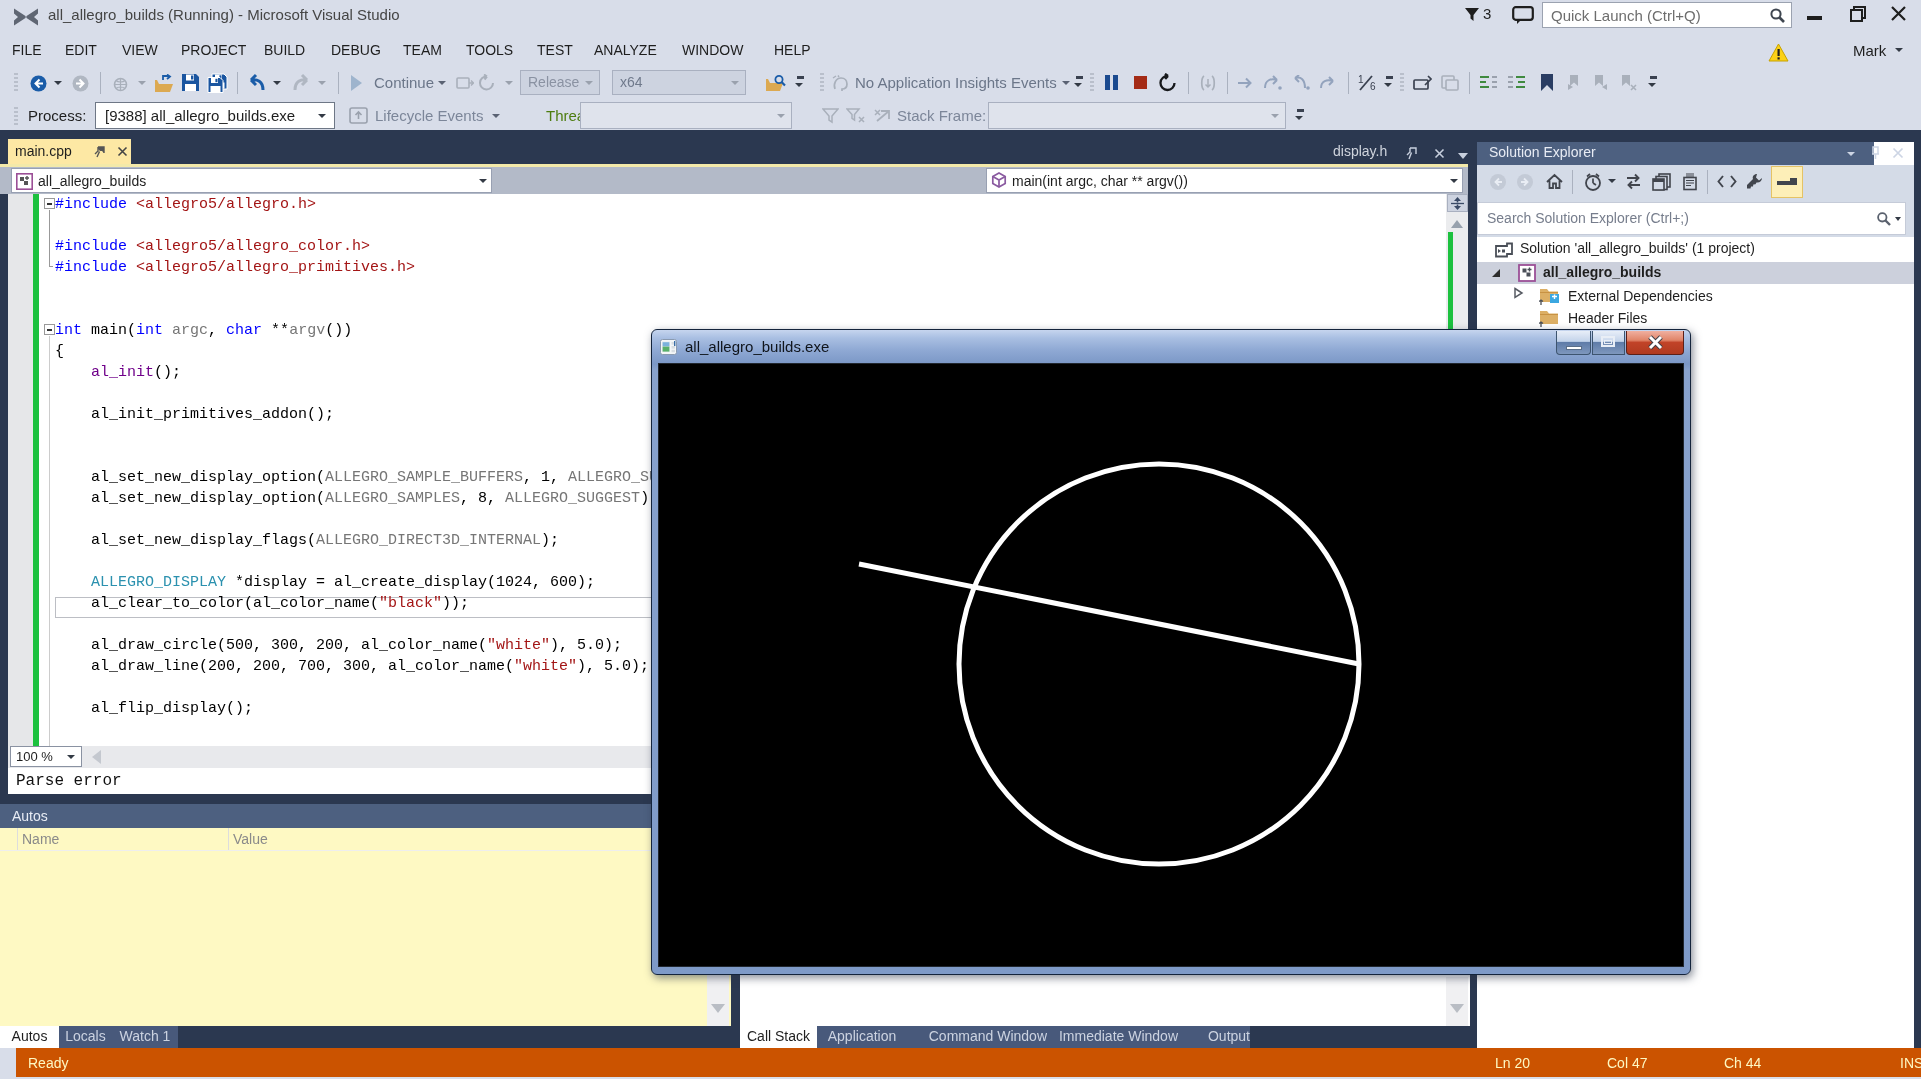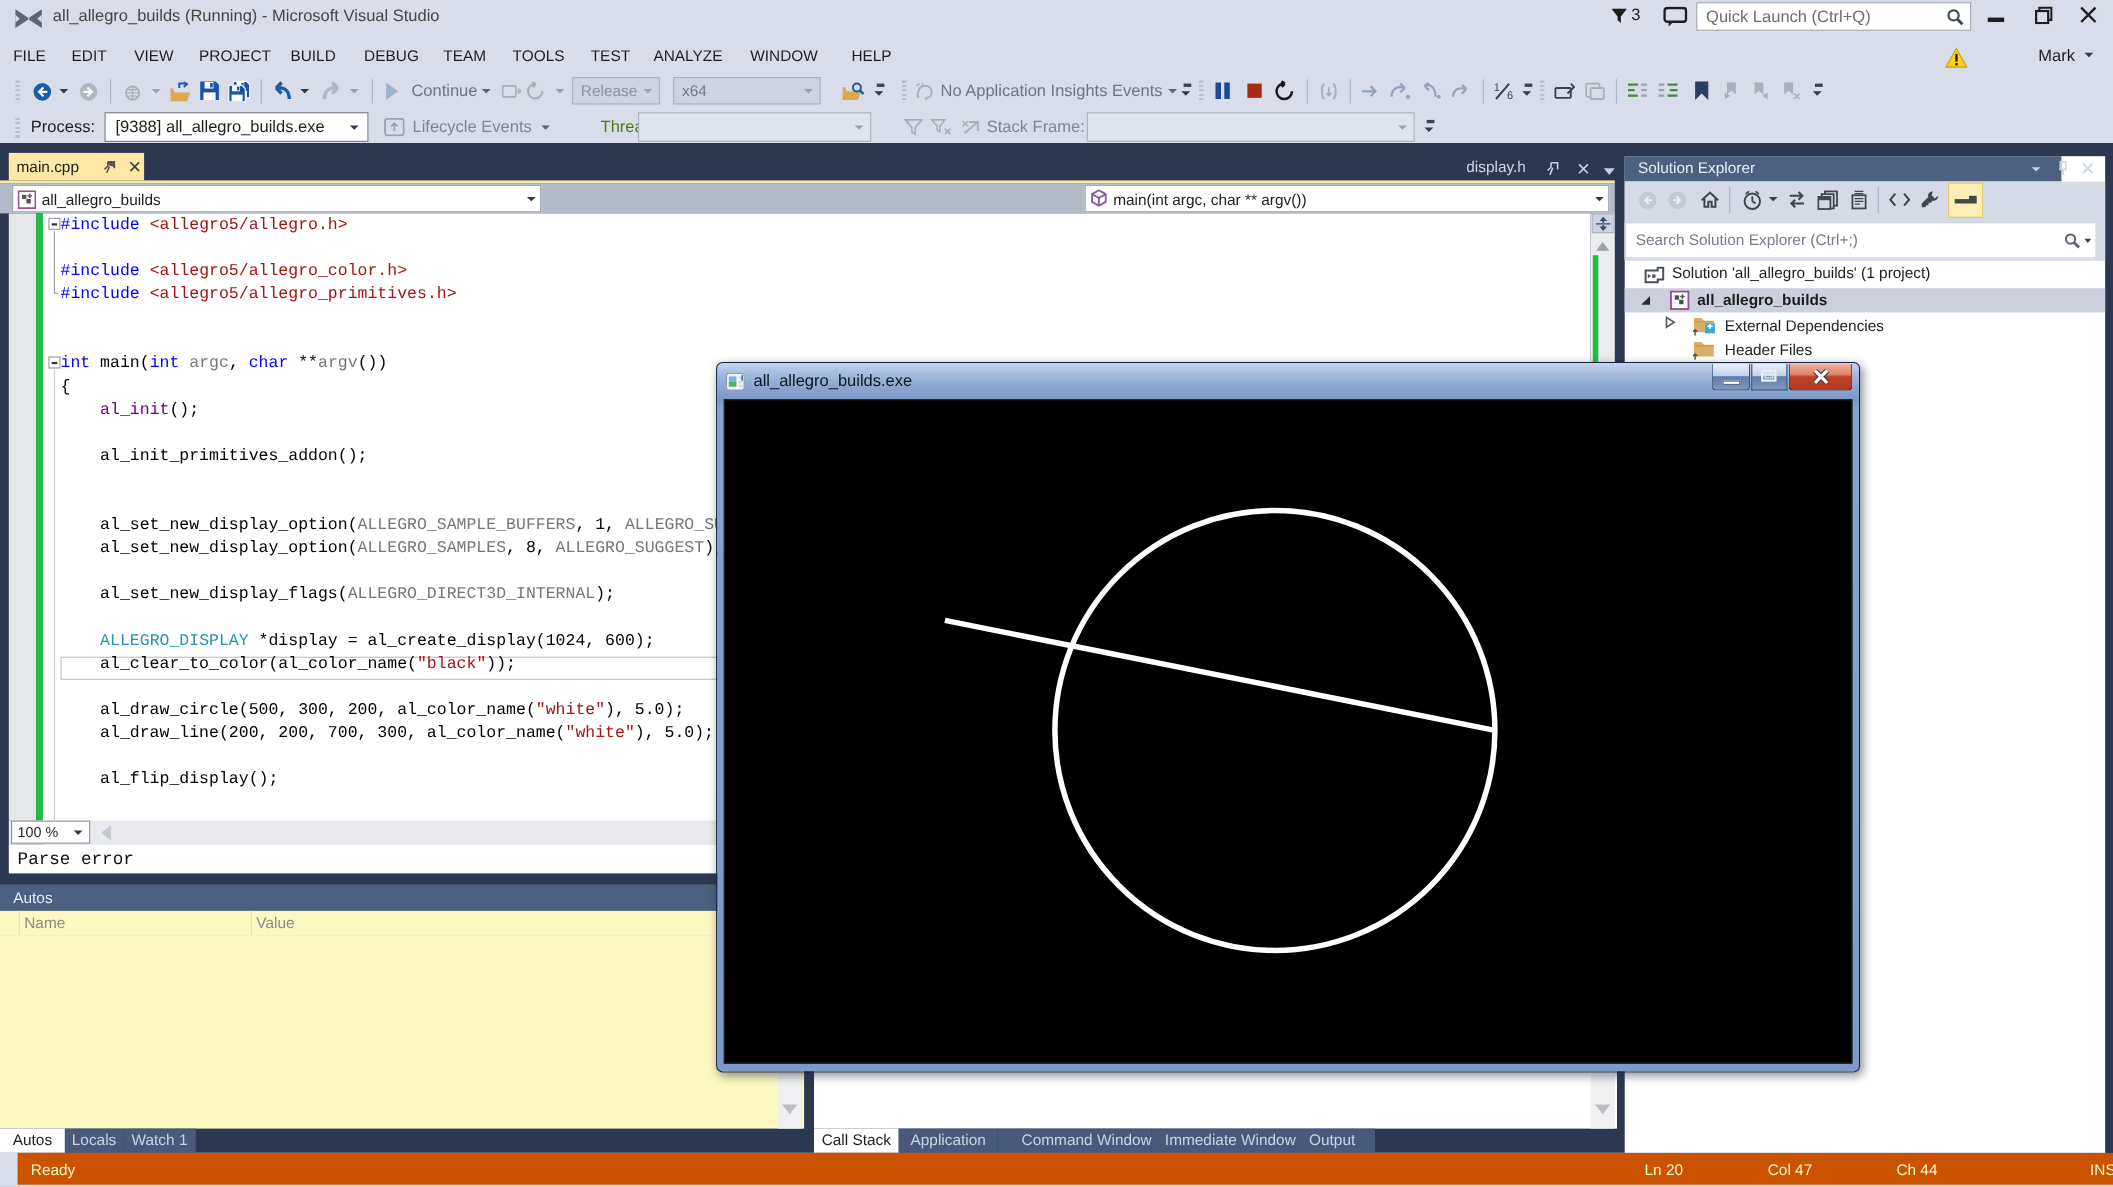--- a/index.html
+++ b/index.html
@@ -420,21 +420,21 @@
 <div class="btab" style="left:112px;top:1026px;width:66px;text-align:center;padding:2px 0 0 0">Watch 1</div>
 
 <div class="abs" style="left:740px;top:964px;width:730px;height:62px;background:#fff"></div>
 <div class="abs" style="left:1446px;top:977px;width:22px;height:49px;background:#f0f0f2">
   <div class="abs" style="left:4px;top:27px;width:0;height:0;border-left:7px solid transparent;border-right:7px solid transparent;border-top:9px solid #b9bdc4"></div>
 </div>
 <div class="btab active" style="left:740px;top:1026px;width:77px;text-align:center;padding:2px 0 0 0">Call Stack</div>
 <div class="btab" style="left:817px;top:1026px;width:90px;text-align:center;padding:2px 0 0 0">Application</div>
 <div class="btab" style="left:907px;top:1026px;width:140px;text-align:right;padding:2px 0 0 0">Command Window</div>
 <div class="btab" style="left:1047px;top:1026px;width:143px;text-align:center;padding:2px 0 0 0">Immediate Window</div>
-<div class="btab" style="left:1190px;top:1026px;width:60px;text-align:left;padding:2px 0 0 0">Output</div>
+<div class="btab" style="left:1190px;top:1026px;width:60px;text-align:right;padding:2px 0 0 0">Output</div>
 
 <div id="statusbar" class="abs">
   <div class="abs" style="left:12px;top:7px;font-size:14px">Ready</div>
   <div class="abs" style="left:1479px;top:7px;font-size:14px">Ln 20</div>
   <div class="abs" style="left:1591px;top:7px;font-size:14px">Col 47</div>
   <div class="abs" style="left:1708px;top:7px;font-size:14px">Ch 44</div>
   <div class="abs" style="left:1884px;top:7px;font-size:14px">INS</div>
 </div>
 
 <div id="se" class="abs">

